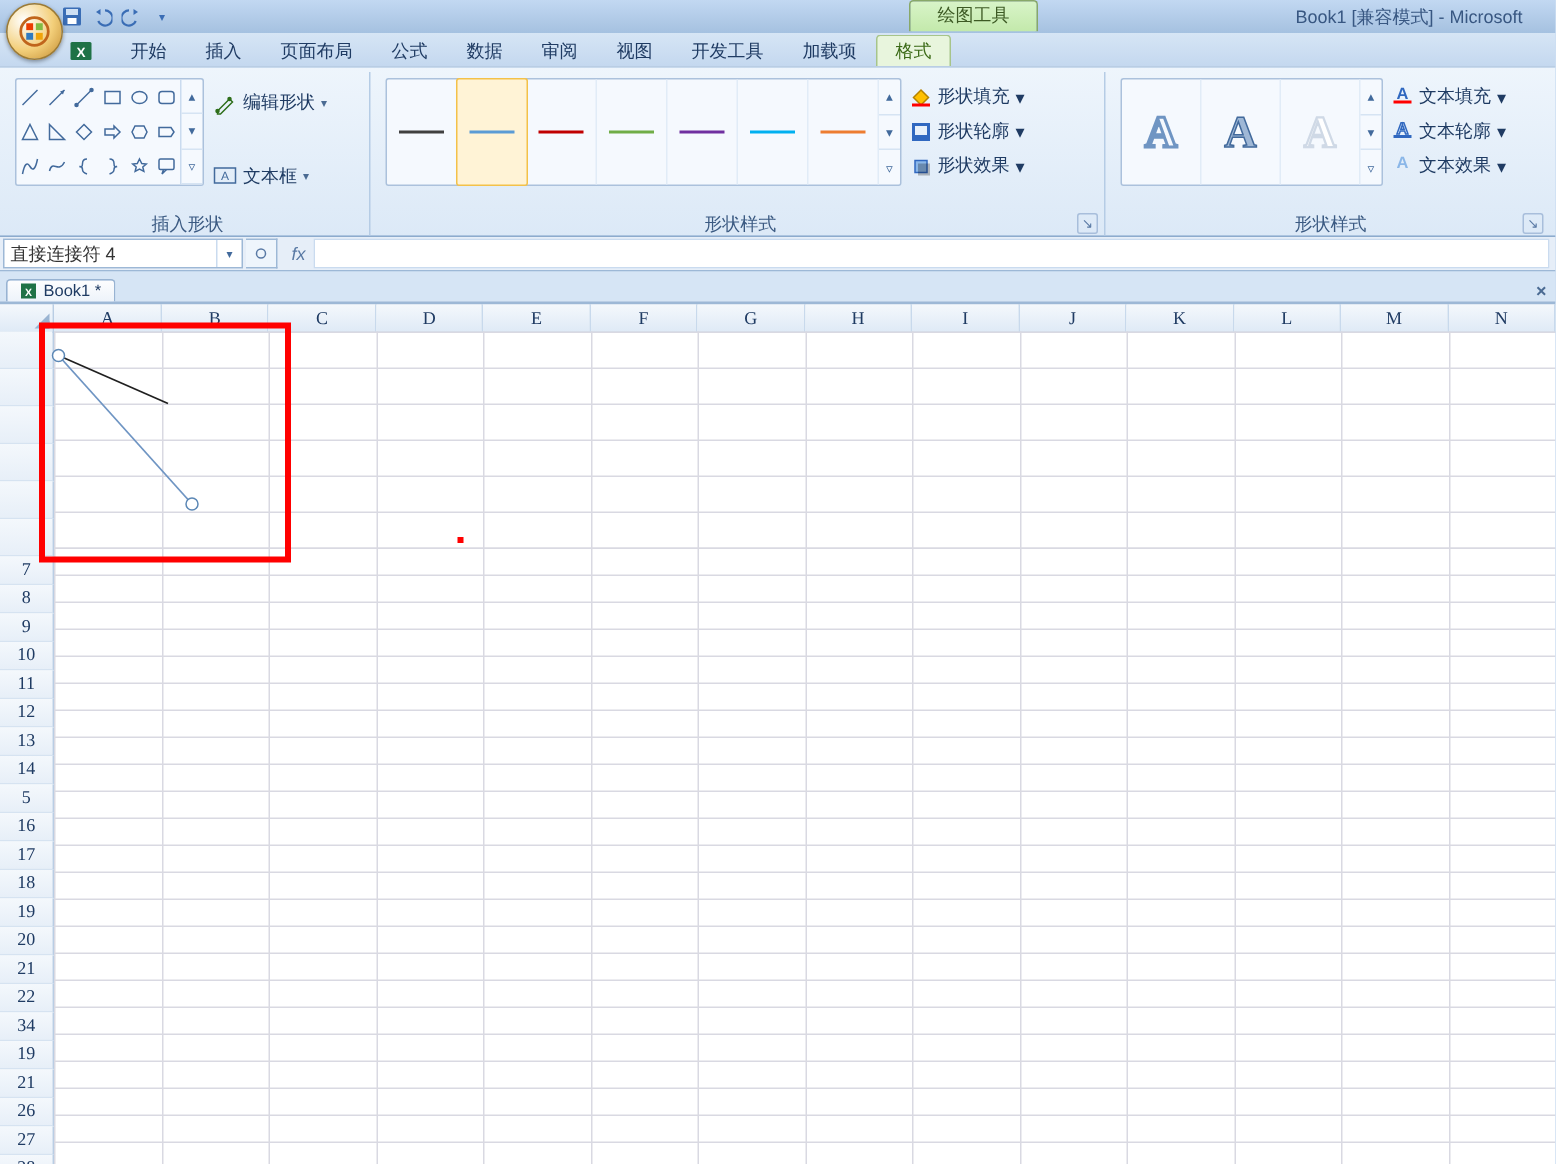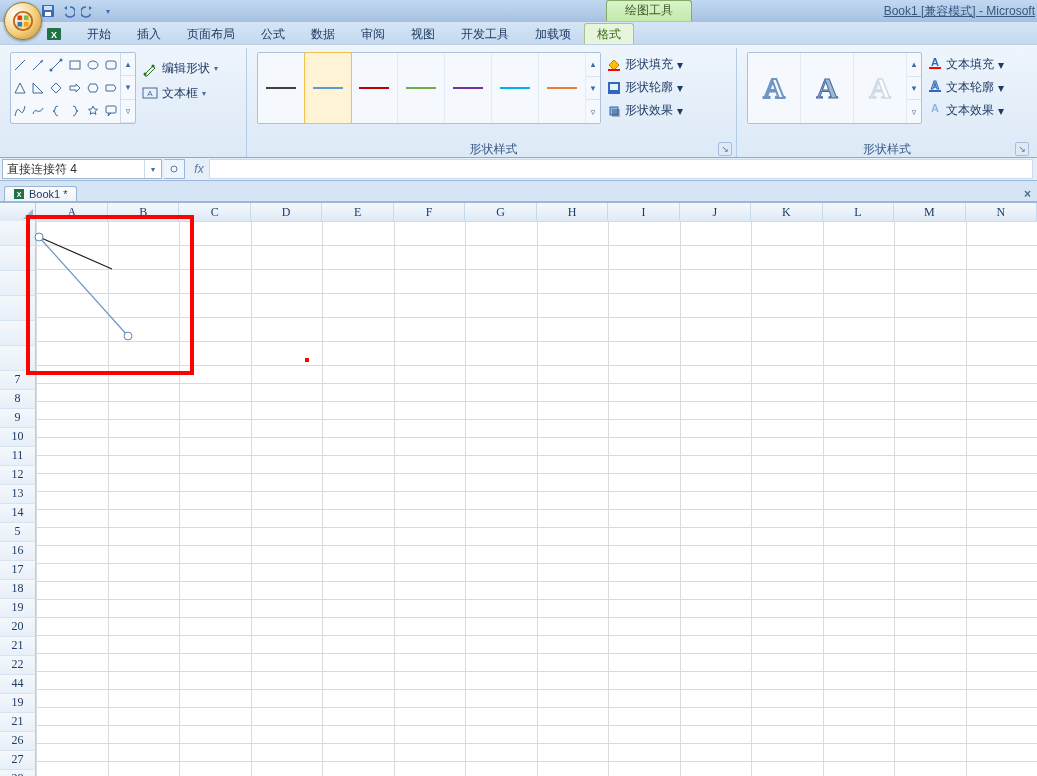--- a/index.html
+++ b/index.html
@@ -1,38 +1,38 @@
 <!DOCTYPE html>
 <html><head>
 <meta charset="utf-8">
 <style>
   html,body{margin:0;padding:0;font-family:"Microsoft YaHei","SimSun",Tahoma,sans-serif;font-size:12px;background:#bcd3ee;width:1037px;height:776px;overflow:hidden;color:#333;}
   .titlebar{height:22px;background:linear-gradient(#c2d8f2,#a5c1e0);display:flex;align-items:center;color:#3b475d;font-size:12px;position:relative;}
   .titlebar .qat{display:flex;align-items:center;margin-left:40px;gap:4px;}
   .titlebar .qat .ic{width:16px;height:16px;display:flex;align-items:center;justify-content:center;border-radius:2px;}
   .titlebar .tabctx{position:absolute;left:606px;top:0;height:20px;background:linear-gradient(#d8f4c8,#c3e9ab);border:1px solid #88a869;border-bottom:none;border-radius:3px 3px 0 0;padding:0 18px;line-height:18px;color:#3d5a24;}
-  .titlebar .doc{position:absolute;right:2px;top:0;line-height:22px;color:#385782;text-decoration:underline;}
+  .titlebar .doc{position:absolute;right:22px;top:0;line-height:22px;color:#385782;}
   .office-btn{position:absolute;left:4px;top:2px;width:36px;height:36px;border-radius:50%;background:radial-gradient(circle at 30% 30%,#fff,#f3cf7a 55%,#c18a2e);border:1px solid #9b7a35;box-shadow:0 1px 3px rgba(0,0,0,.4);z-index:50;display:flex;align-items:center;justify-content:center;}
   .office-btn svg{width:22px;height:22px;}
   .tabs{height:22px;background:linear-gradient(#d6e5f5,#c4d8ef);display:flex;align-items:flex-end;padding-left:44px;gap:0;}
   .tabs .sysico{width:20px;height:20px;margin-right:10px;display:flex;align-items:center;justify-content:center;}
   .tabs .tab{padding:0 12px;height:20px;line-height:20px;color:#1f3b63;border:1px solid transparent;border-bottom:none;border-radius:3px 3px 0 0;cursor:default;}
   .tabs .tab.active{background:#e8f5dd;color:#3b6a17;border-color:#a7c48a;}
   .ribbon{height:109px;background:linear-gradient(#eef5fc,#dce9f7);border-top:1px solid #b9cde4;border-bottom:1px solid #8dabcd;display:flex;padding:3px 4px 0 4px;gap:4px;}
   .group{border-right:1px solid #b5cce5;padding:0 6px;display:flex;flex-direction:column;justify-content:space-between;}
   .group .body{flex:1;display:flex;align-items:flex-start;gap:6px;padding-top:4px;}
   .group .label{height:16px;text-align:center;color:#3b5a82;font-size:12px;position:relative;}
   .group .label .dlg{position:absolute;right:-2px;top:1px;width:12px;height:12px;border:1px solid #a8bedb;border-radius:2px;display:flex;align-items:center;justify-content:center;color:#5a7aa5;font-size:9px;}
   
   .shapes-gal{width:124px;height:70px;border:1px solid #abc1dc;background:#f5f9fe;border-radius:2px;display:flex;}
   .shapes-gal .grid{flex:1;display:grid;grid-template-columns:repeat(6,1fr);grid-template-rows:repeat(3,1fr);}
   .shapes-gal .grid div{display:flex;align-items:center;justify-content:center;color:#426a9c;}
   .shapes-gal .more{width:14px;border-left:1px solid #cadbef;display:flex;flex-direction:column;}
   .shapes-gal .more span{flex:1;display:flex;align-items:center;justify-content:center;color:#426a9c;font-size:9px;border-bottom:1px solid #d6e4f3;}
-  .sidebtns{display:flex;flex-direction:column;gap:8px;padding-top:8px;}
+  .sidebtns{display:flex;flex-direction:column;gap:32px;padding-top:8px;}
   .sidebtn{display:flex;align-items:center;gap:4px;color:#1f3b63;}
   .sidebtn .dd{font-size:8px;color:#4b6b93;}
   .sidebtn .ic{width:16px;height:16px;display:flex;align-items:center;justify-content:center;color:#2e6e1a;}
   
   .styles-gal{display:flex;border:1px solid #abc1dc;border-radius:2px;background:#f5f9fe;height:70px;}
   .style-item{width:46px;border-right:1px solid #e1ecf7;display:flex;align-items:center;justify-content:center;position:relative;}
   .style-item.sel{background:#fff3d6;border:1px solid #f3c149;margin:-1px;border-radius:2px;}
   .style-item .ln{width:30px;height:0;border-top-width:2px;border-top-style:solid;}
   .styles-gal .more{width:14px;display:flex;flex-direction:column;}
   .styles-gal .more span{flex:1;display:flex;align-items:center;justify-content:center;color:#426a9c;font-size:9px;border-bottom:1px solid #d6e4f3;}
@@ -259,20 +259,21 @@
               <svg width="16" height="16">
                 <rect x="1" y="2" width="14" height="10" fill="none" stroke="#426a9c"></rect>
                 <text x="8" y="10" text-anchor="middle" font-size="8" fill="#426a9c">A</text>
               </svg>
             </span>
           <span>文本框</span>
           <span class="dd">▾</span>
         </div>
       </div>
     </div>
+    <div class="label"><span>插入形状</span></div>
   </div>
 
   <div class="group" style="flex:1;min-width:420px">
     <div class="body">
       <div class="styles-gal" id="styles-gal">
           <div class="style-item">
             <div class="ln" style="border-top-color: rgb(64, 64, 64);"></div>
           </div>
           <div class="style-item sel">
             <div class="ln" style="border-top-color: rgb(91, 155, 213);"></div>
@@ -447,21 +448,21 @@
       <div class="rowcell">13</div>
       <div class="rowcell">14</div>
       <div class="rowcell">5</div>
       <div class="rowcell">16</div>
       <div class="rowcell">17</div>
       <div class="rowcell">18</div>
       <div class="rowcell">19</div>
       <div class="rowcell">20</div>
       <div class="rowcell">21</div>
       <div class="rowcell">22</div>
-      <div class="rowcell">44</div>
+      <div class="rowcell">34</div>
       <div class="rowcell">19</div>
       <div class="rowcell">21</div>
       <div class="rowcell">26</div>
       <div class="rowcell">27</div>
       <div class="rowcell">28</div>
     </div>
   <div class="cells" id="cells">
       <div class="vline" style="left: 0px;"></div>
       <div class="vline" style="left: 71.5px;"></div>
       <div class="vline" style="left: 143px;"></div>

